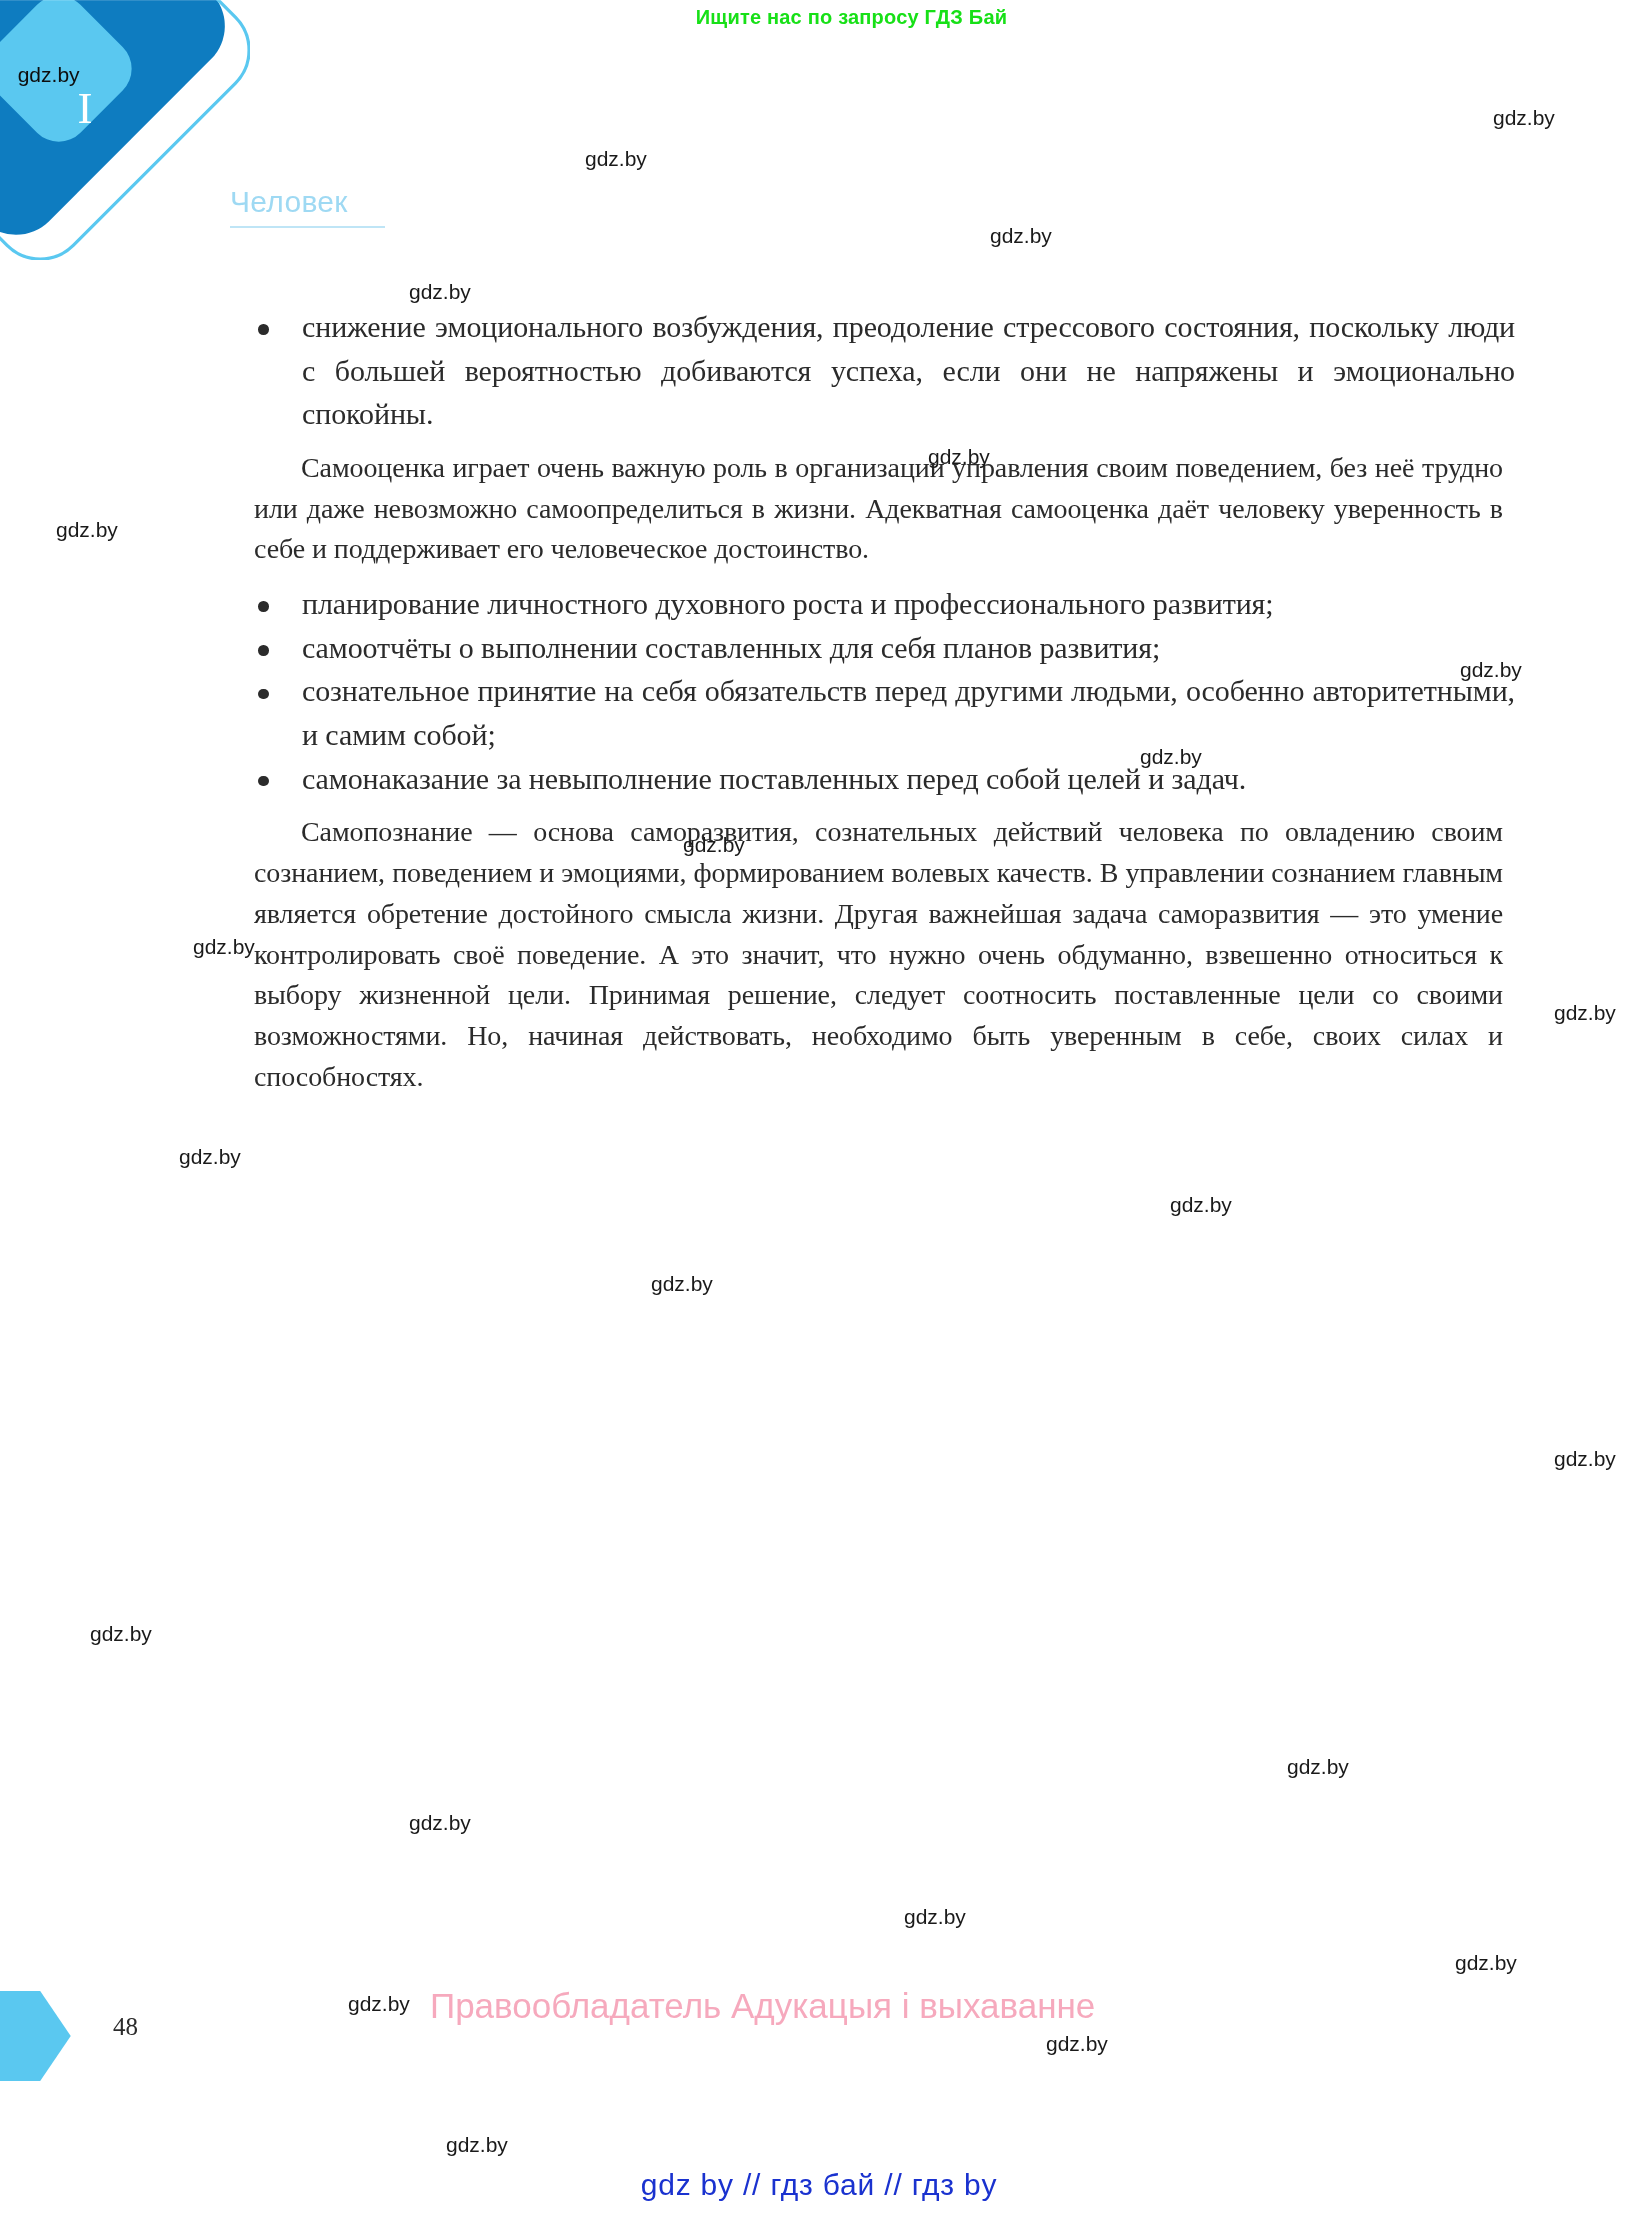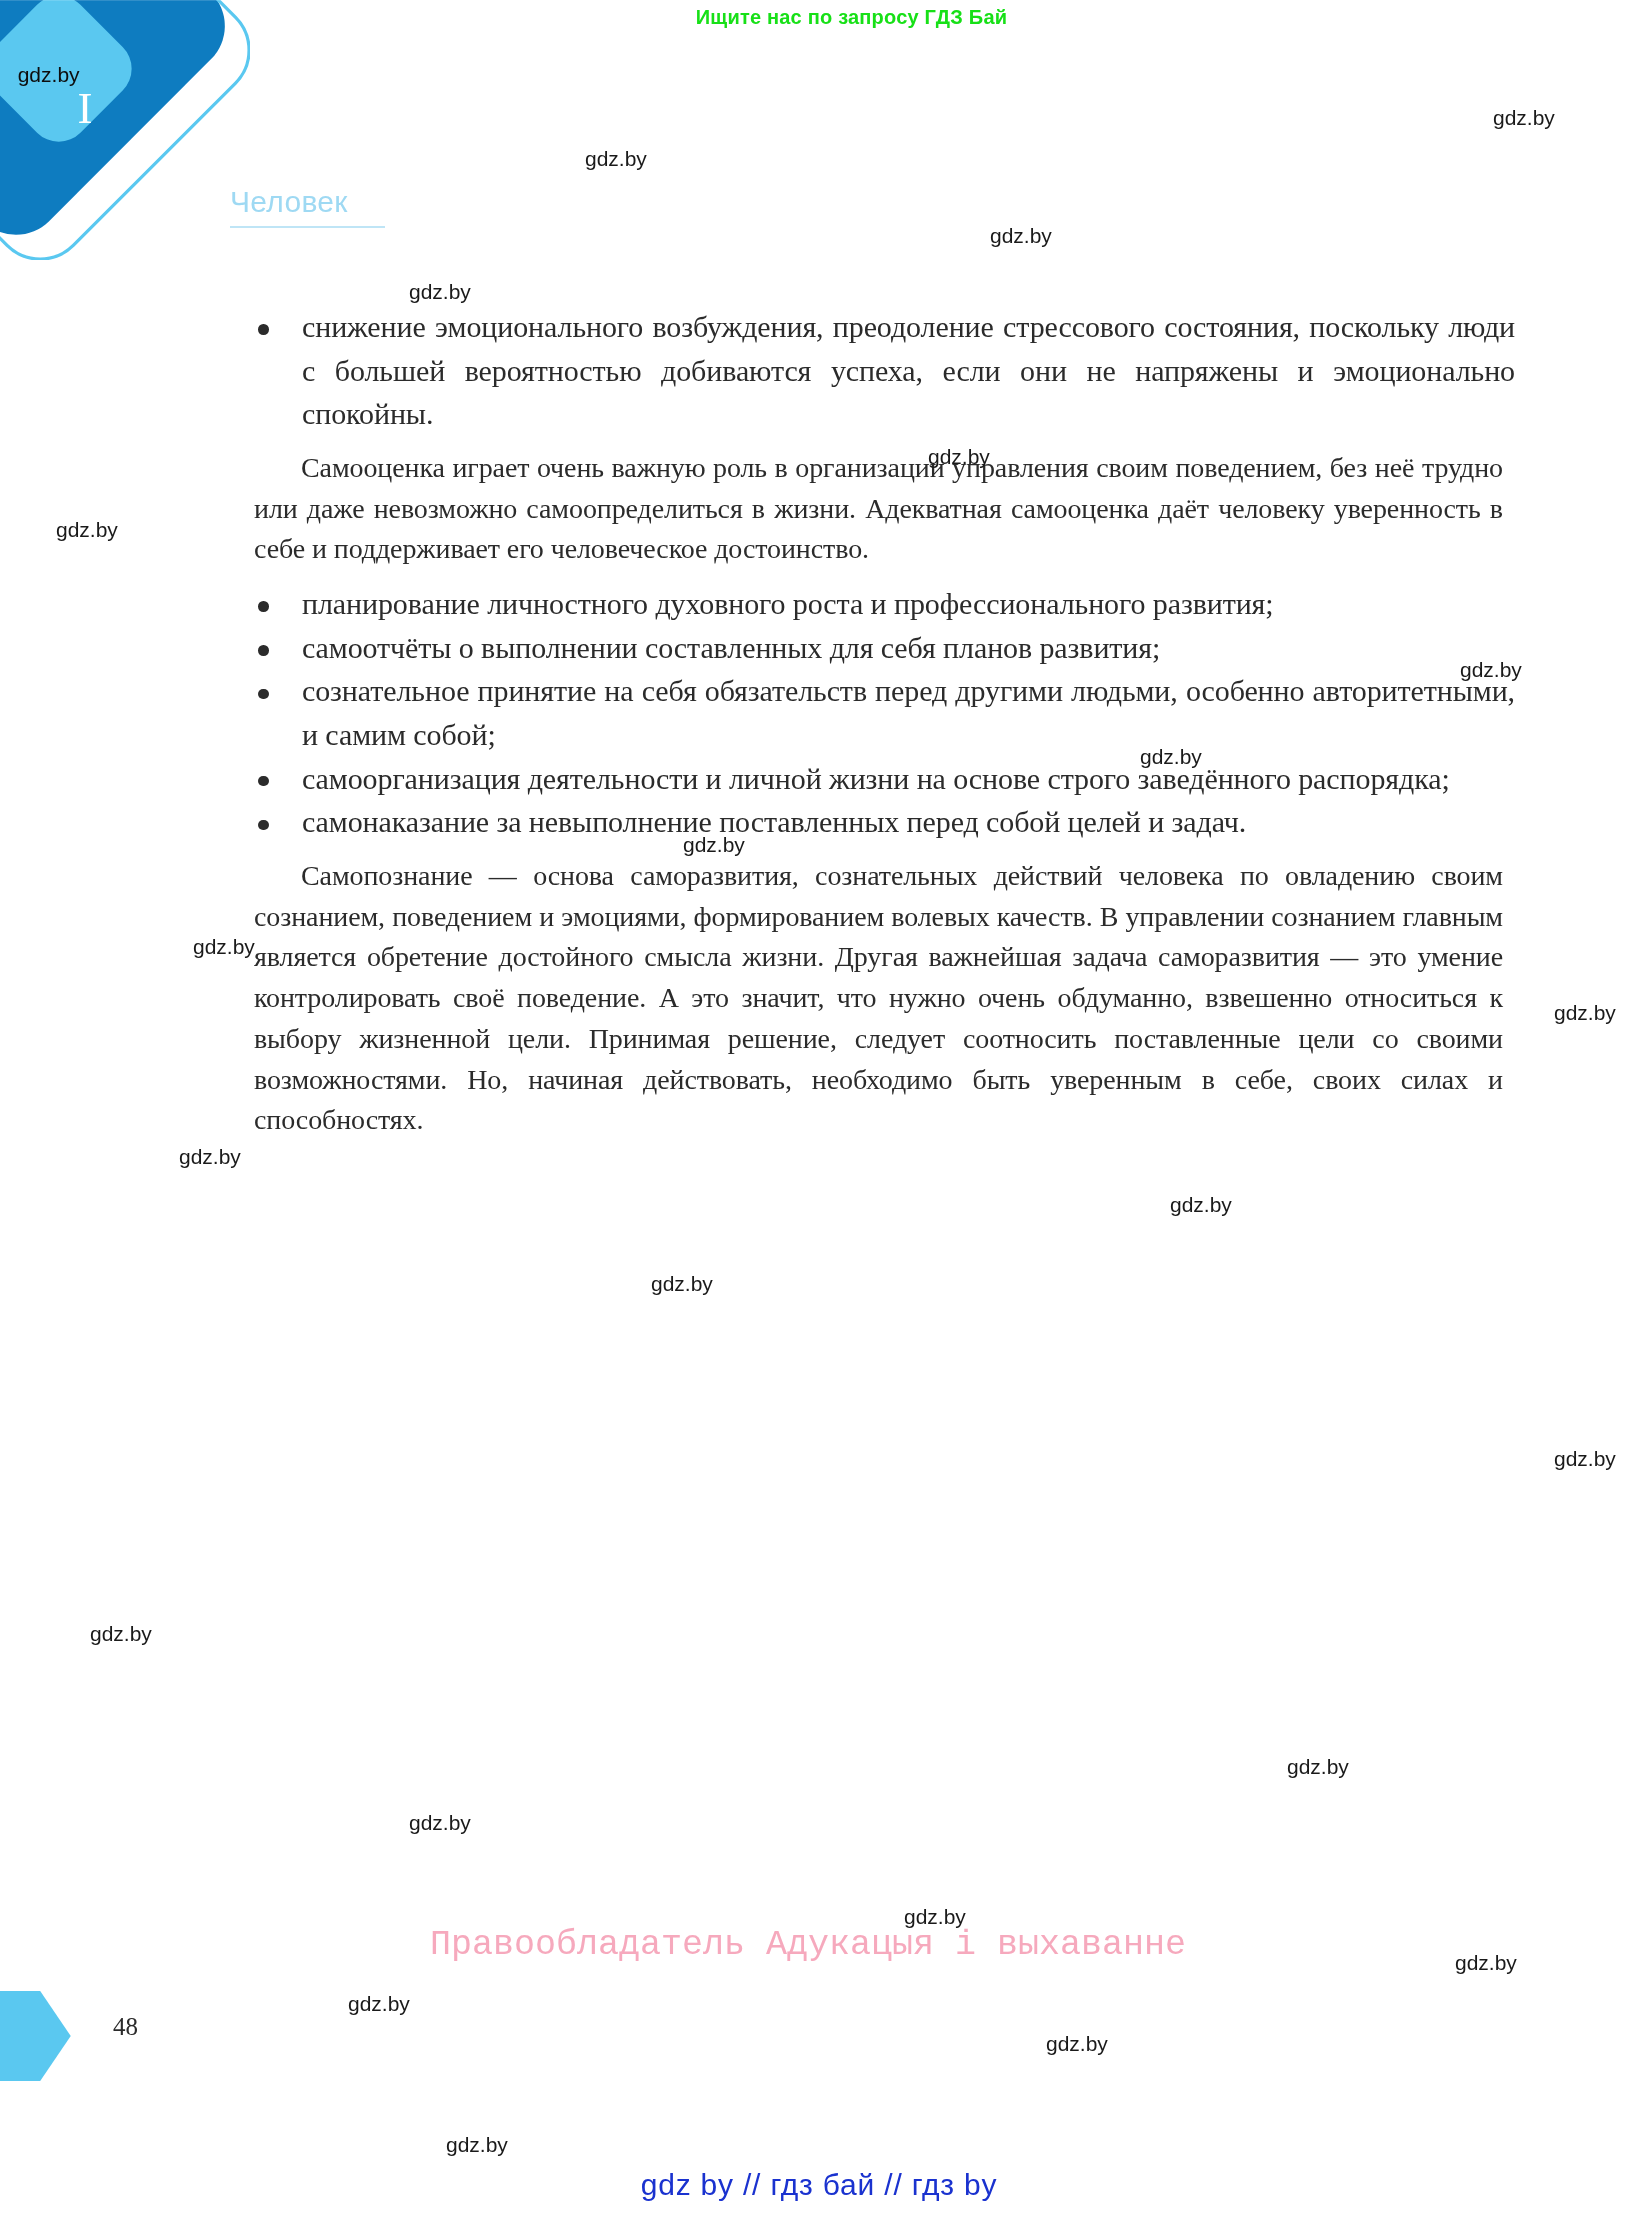--- a/index.html
+++ b/index.html
@@ -121,22 +121,22 @@
     top: 2013px;
     font-size: 25px;
     color: #2b2b2b;
     font-family: "Liberation Serif", serif;
   }
 
   
   .copyright {
     position: absolute;
     left: 430px;
-    top: 1925px;
-    font-family: Liberation Mono, monospace;
+    top: 1986px;
+    font-family: Liberation Sans, sans-serif;
     font-size: 35px;
     color: #f6a9bd;
     white-space: nowrap;
   }
 
   
   .site-footer {
     position: absolute;
     left: 0;
     top: 2168px;
@@ -207,23 +207,20 @@
 
   <ul class="bullets">
     <li>
       <span>планирование личностного духовного роста и профессионального развития;</span>
     </li>
     <li>
       <span>самоотчёты о выполнении составленных для себя планов развития;</span>
     </li>
     <li>
       <span>сознательное принятие на себя обязательств перед другими людьми, особенно авторитетными, и самим собой;</span>
-    </li>
-    <li>
-      <span>самоорганизация деятельности и личной жизни на основе строго заведённого распорядка;</span>
     </li>
     <li>
       <span>самонаказание за невыполнение поставленных перед собой целей и задач.</span>
     </li>
   </ul>
 
   <p class="para">Самопознание — основа саморазвития, сознательных действий человека по овладению своим сознанием, поведением и эмоциями, формированием волевых качеств. В управлении сознанием главным является обретение достойного смысла жизни. Другая важнейшая задача саморазвития — это умение контролировать своё поведение. А это значит, что нужно очень обдуманно, взвешенно относиться к выбору жизненной цели. Принимая решение, следует соотносить поставленные цели со своими возможностями. Но, начиная действовать, необходимо быть уверенным в себе, своих силах и способностях.</p>
 </div>
 
 <div class="page-tab">

